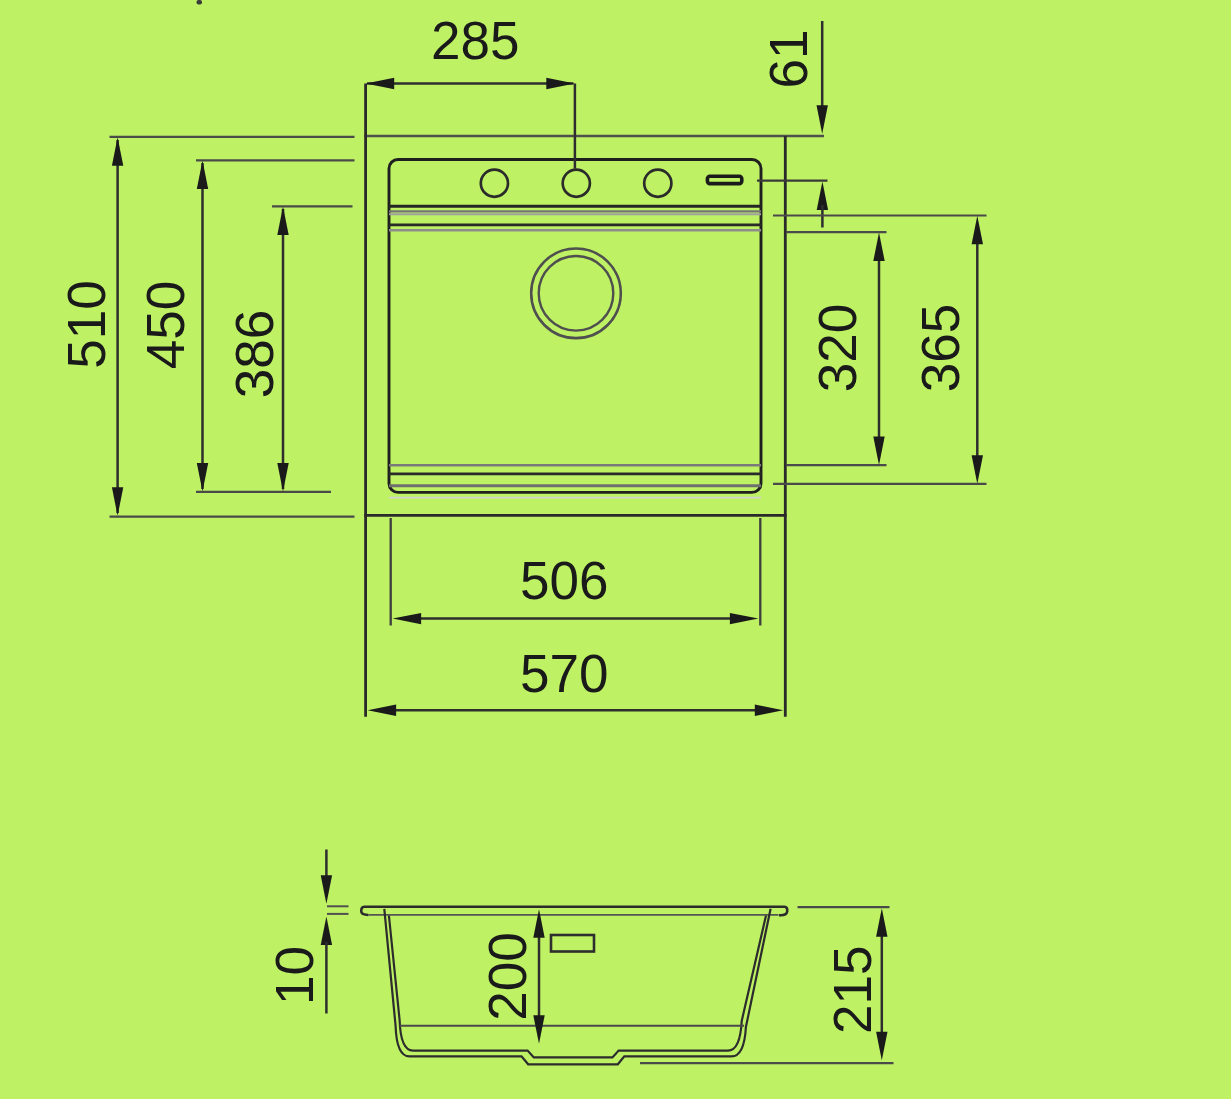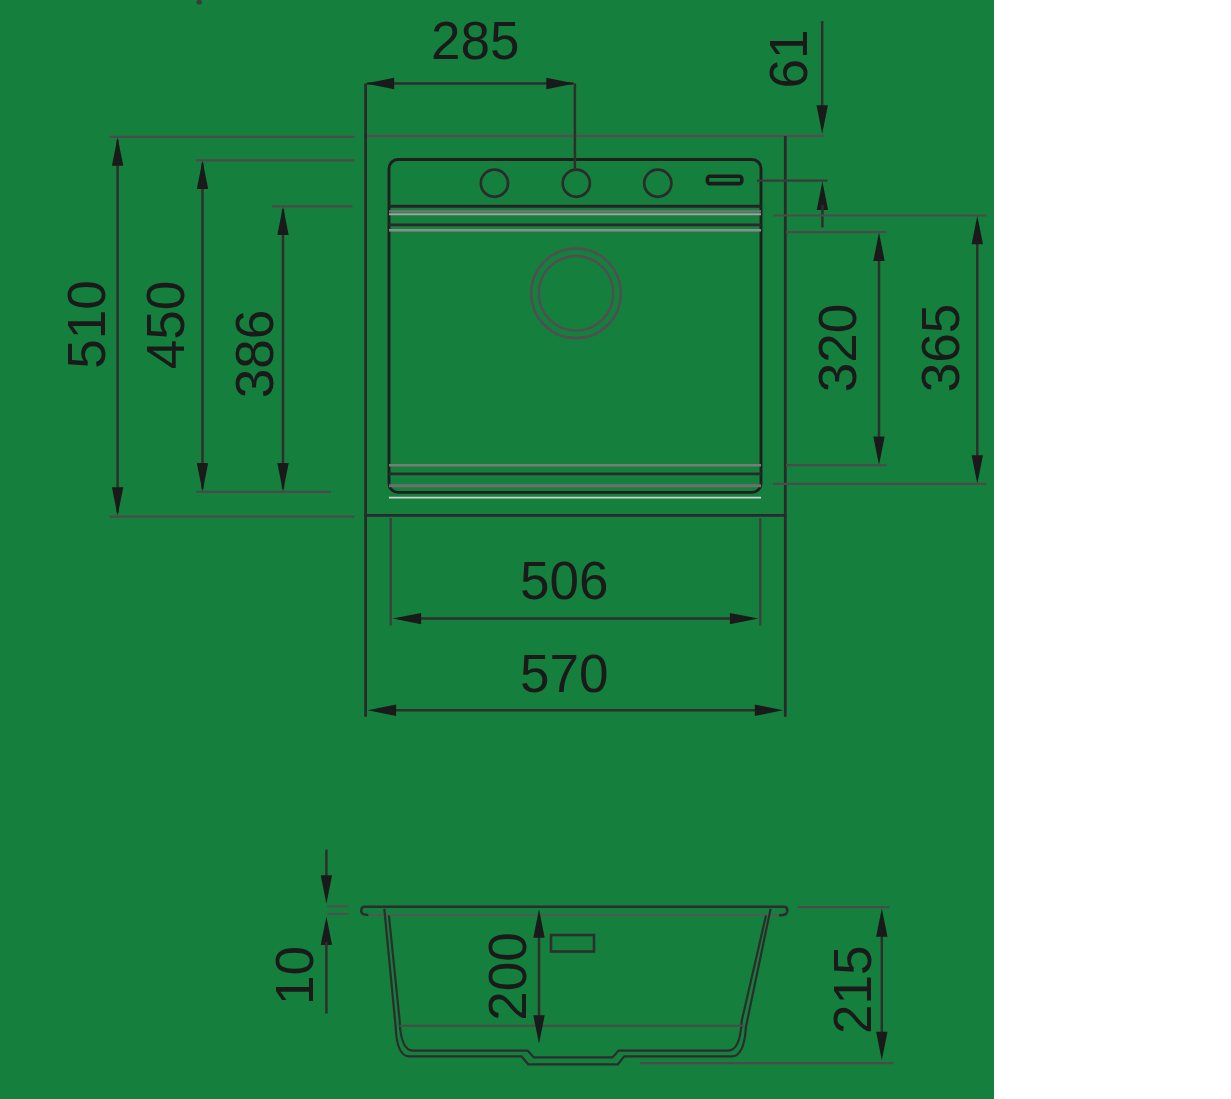--- a/index.html
+++ b/index.html
@@ -1,16 +1,16 @@
 <!DOCTYPE html>
 <html><head>
 <meta charset="utf-8">
 <style>
   html,body{margin:0;padding:0;background:#ffffff;}
-  .page{width:994px;height:1099px;position:relative;overflow:hidden;background:#15803d;}
+  .page{width:1231px;height:1099px;position:relative;overflow:hidden;background:#bef264;}
   svg{position:absolute;left:0;top:0;}
   text{font-family:"Liberation Sans",sans-serif;fill:#1a1a1a;}
 </style>
 </head>
 <body>
 <div class="page">
 <svg width="1231" height="1099" viewBox="0 0 1231 1099" fill="none">
 <g style="filter:blur(0.7px)">
 
 <rect x="196.5" y="0" width="5.5" height="4.5" rx="2" fill="#3a3a3a"></rect>

